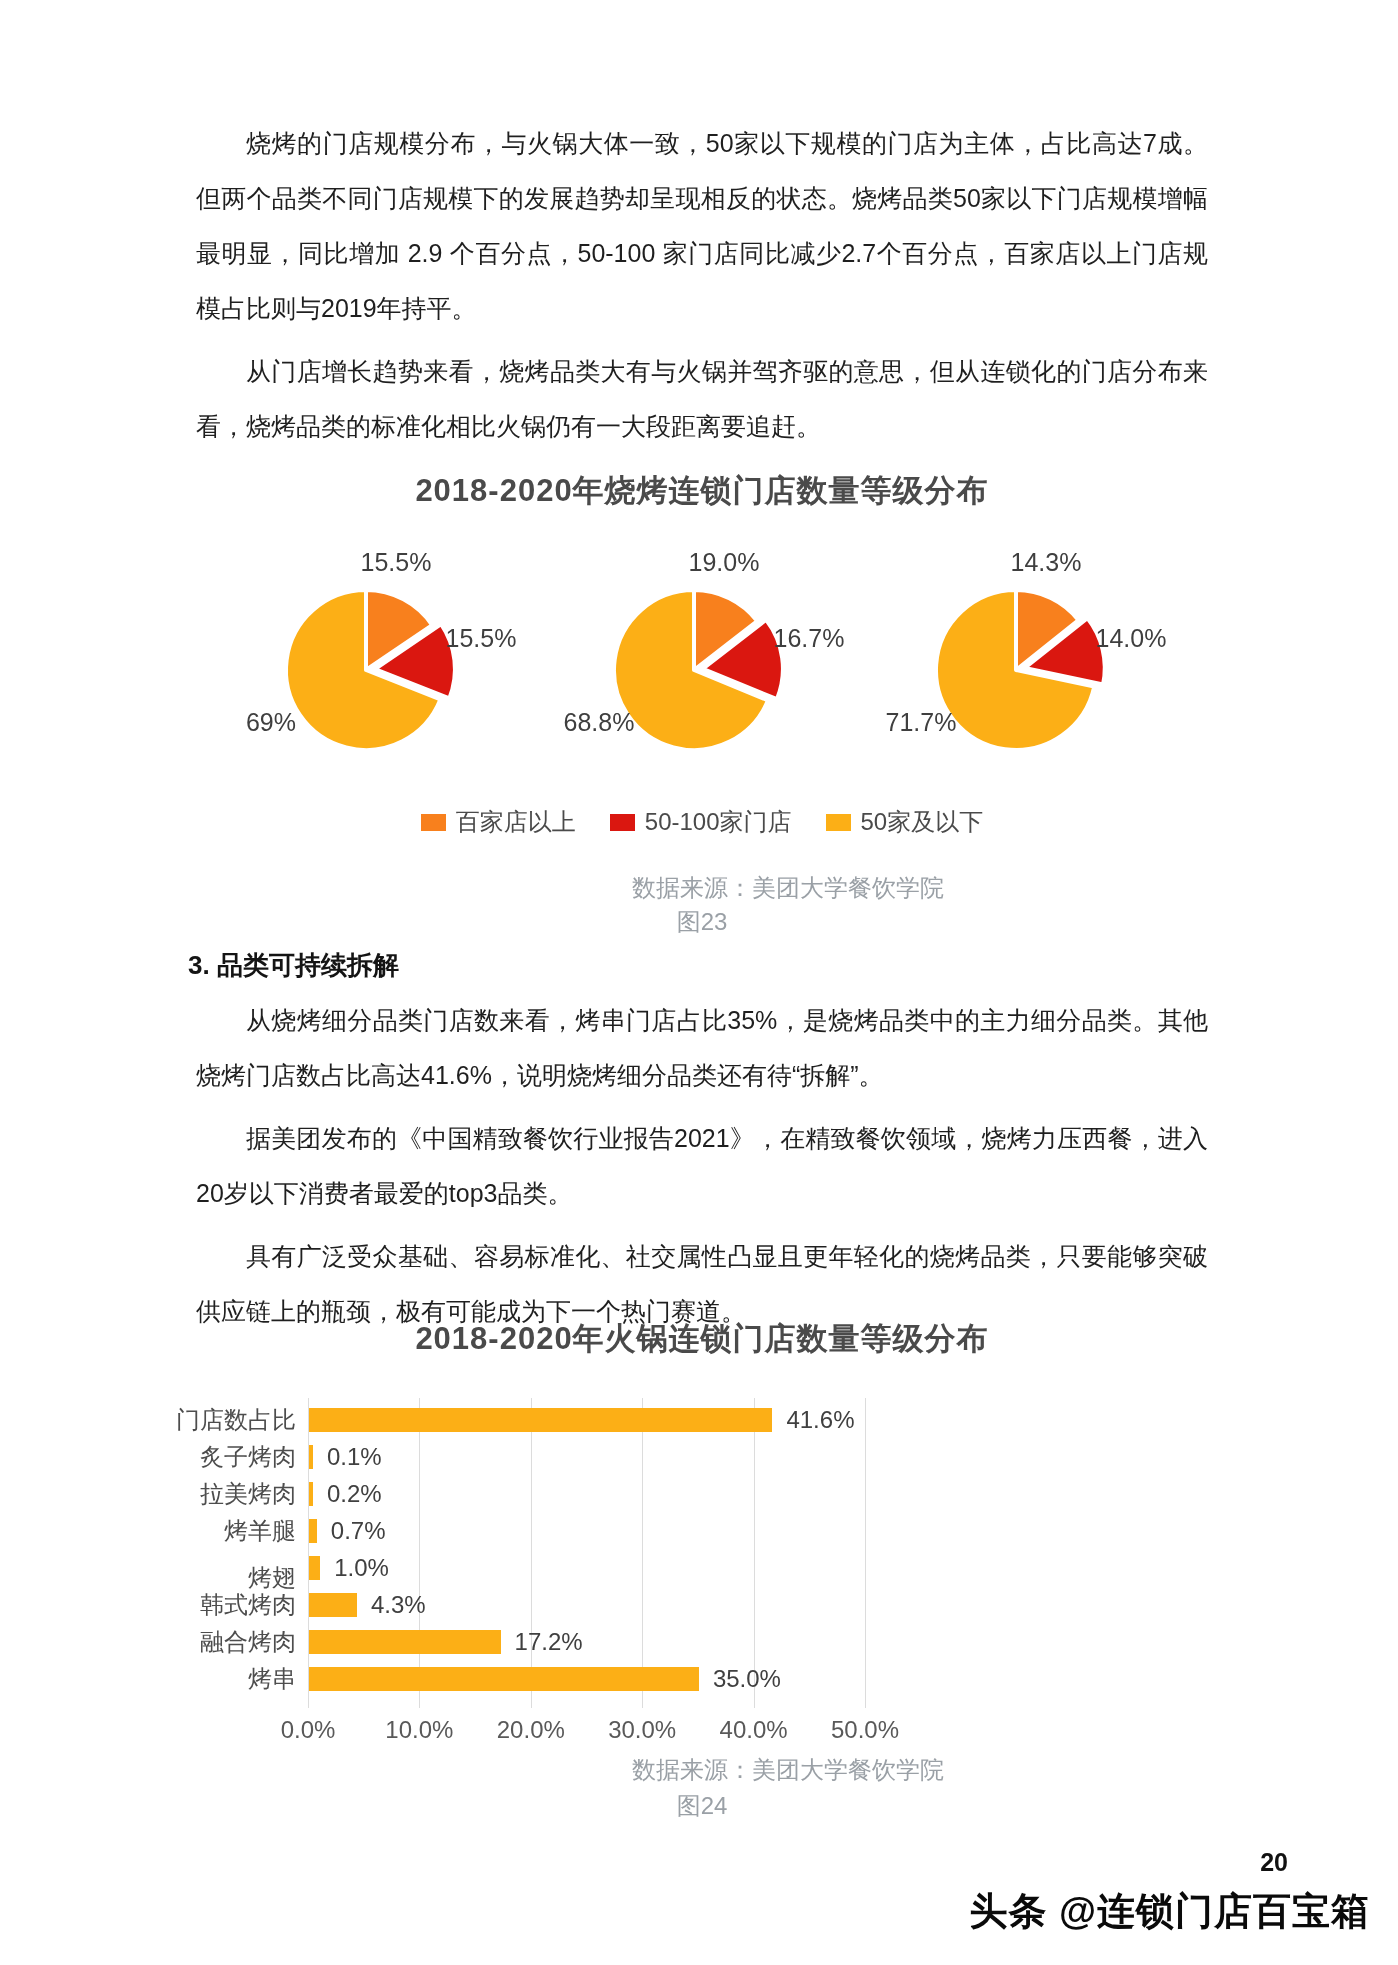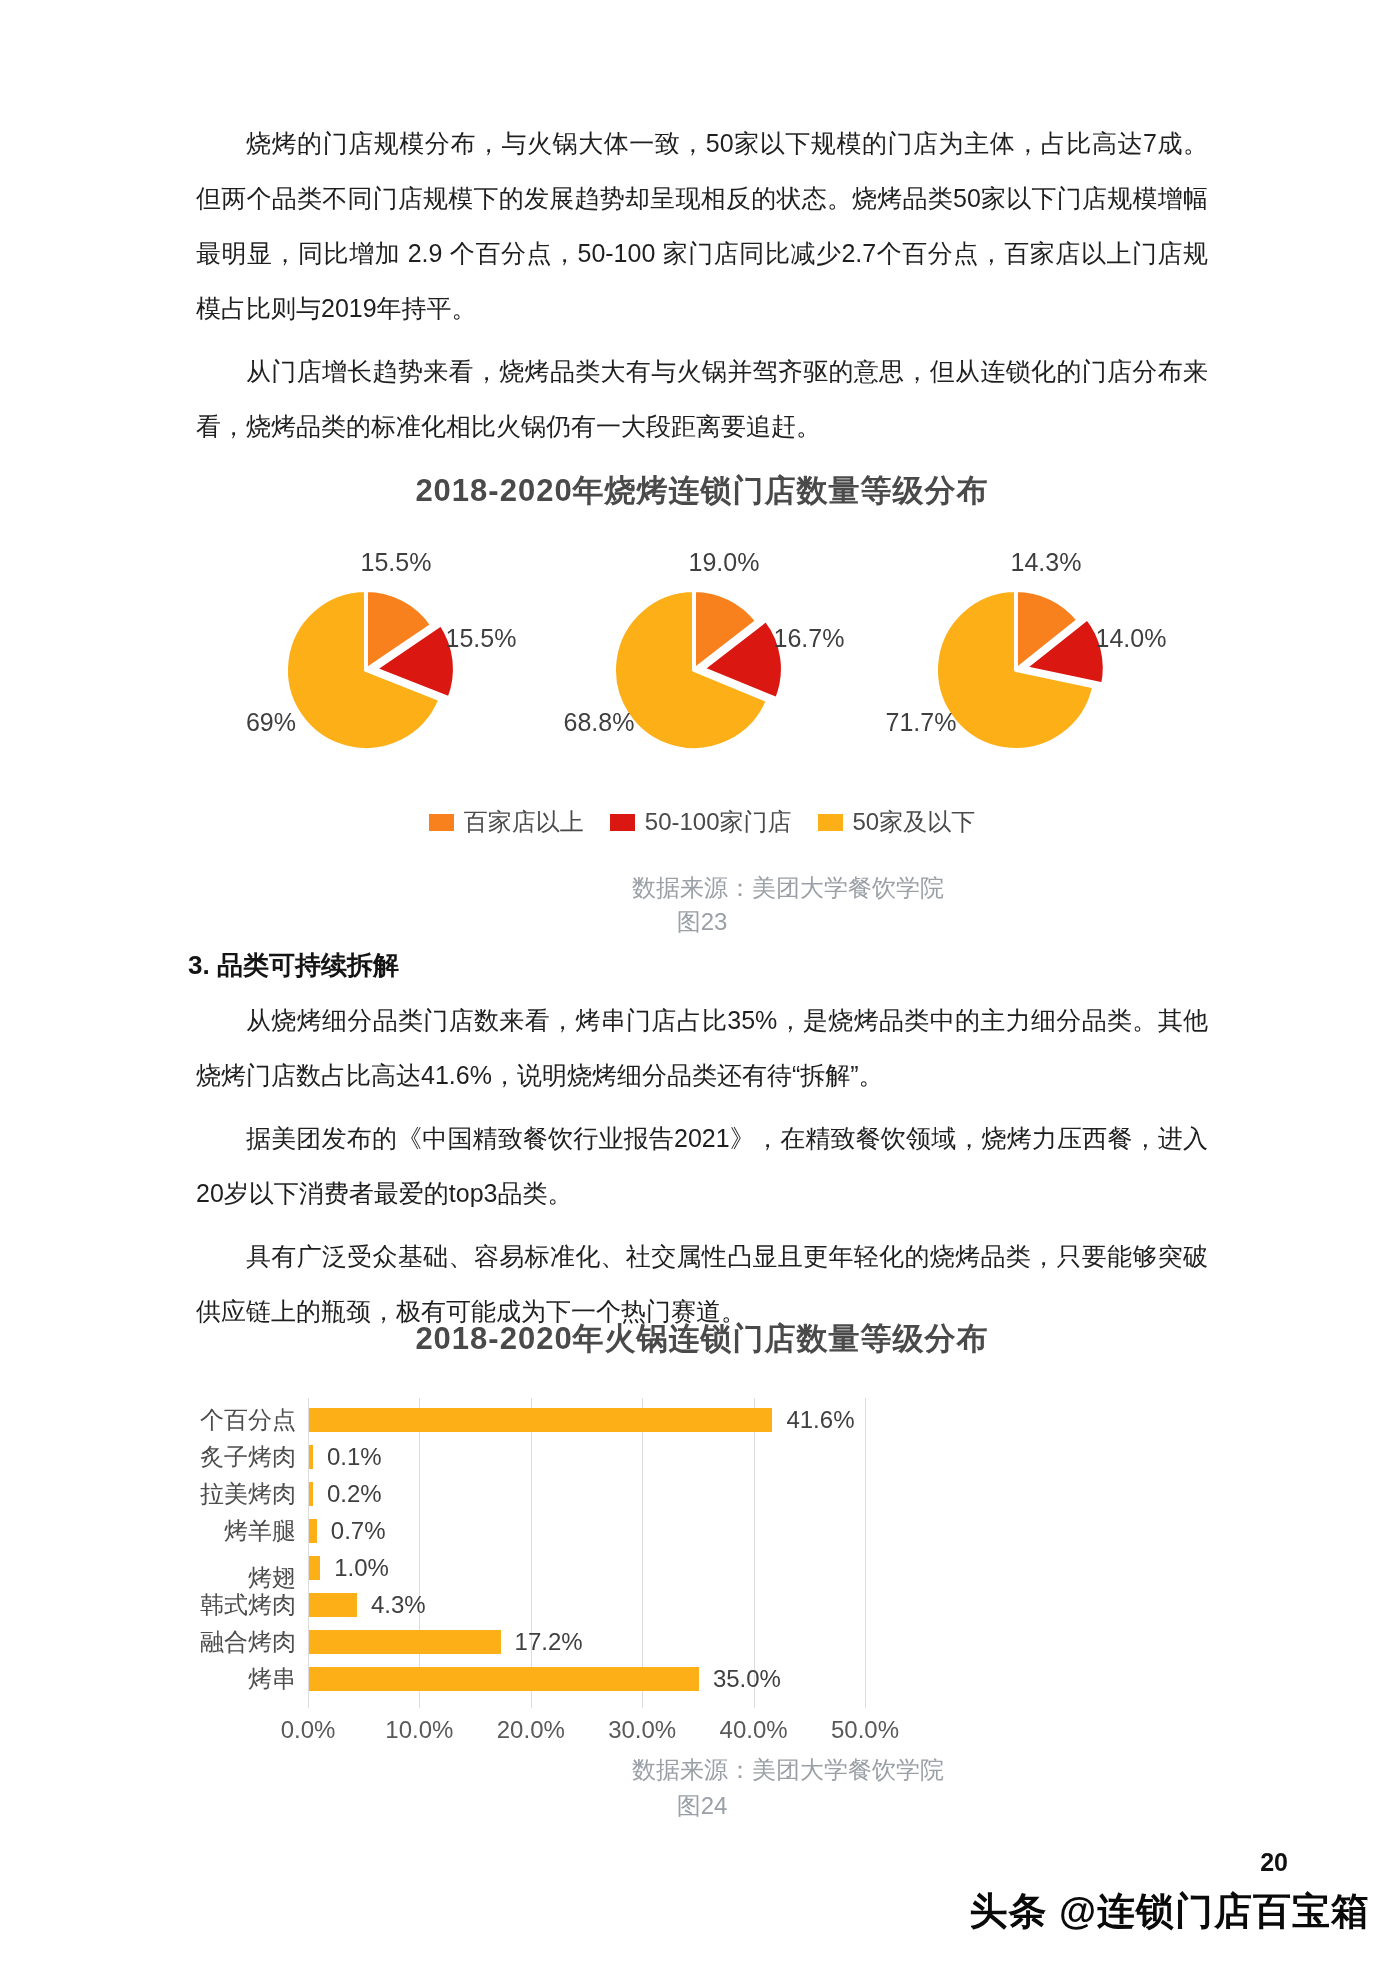--- a/index.html
+++ b/index.html
@@ -18,21 +18,21 @@
     position:absolute; left:188px; width:1028px; text-align:center;
     font-size:31px; font-weight:bold; color:#4a4a4a; letter-spacing:1px;
   }
   .pie-wrap { position:absolute; width:320px; height:260px; top:540px; }
   .pie-lbl { position:absolute; font-size:25px; color:#3f3f3f; text-align:center; }
   .pie-lbl.top   { left:125px; top:8px;   width:130px; }
   .pie-lbl.right { left:210px; top:84px;  width:130px; }
   .pie-lbl.bleft { left:0;     top:168px; width:130px; }
   .legend-row {
     position:absolute; left:188px; width:1028px; display:flex;
-    justify-content:center; align-items:center; gap:26px;
+    justify-content:center; align-items:center; gap:34px;
     font-size:24px; color:#4a4a4a;
   }
   .legend-item { display:flex; align-items:center; }
   .swatch { display:inline-block; width:25px; height:17px; margin-right:10px; }
   .swatch.sm { width:22px; height:15px; }
   .source-line {
     position:absolute; left:192px; width:752px; text-align:right;
     font-size:24px; color:#9aa0a6;
   }
   .fig-caption {
@@ -126,21 +126,21 @@
   <div class="body-text" style="top:985px;">
     <p>从烧烤细分品类门店数来看，烤串门店占比35%，是烧烤品类中的主力细分品类。其他烧烤门店数占比高达41.6%，说明烧烤细分品类还有待“拆解”。</p>
     <p>据美团发布的《中国精致餐饮行业报告2021》，在精致餐饮领域，烧烤力压西餐，进入20岁以下消费者最爱的top3品类。</p>
     <p>具有广泛受众基础、容易标准化、社交属性凸显且更年轻化的烧烤品类，只要能够突破供应链上的瓶颈，极有可能成为下一个热门赛道。</p>
   </div>
 
   <div class="chart-title" style="top:1318px;">2018-2020年火锅连锁门店数量等级分布</div>
 
 
   <div class="bar-cats">
-      <div class="bar-cat" style="top: 10px;">个百分点</div>
+      <div class="bar-cat" style="top: 10px;">门店数占比</div>
       <div class="bar-cat" style="top: 47px;">炙子烤肉</div>
       <div class="bar-cat" style="top: 84px;">拉美烤肉</div>
       <div class="bar-cat" style="top: 121px;">烤羊腿</div>
       <div class="bar-cat" style="top: 168px; font-family: Liberation Serif, serif;">烤翅</div>
       <div class="bar-cat" style="top: 195px;">韩式烤肉</div>
       <div class="bar-cat" style="top: 232px;">融合烤肉</div>
       <div class="bar-cat" style="top: 269px;">烤串</div>
     </div>
   <div class="bar-plot">
       <div class="gridline" style="left: 0px;"></div>

